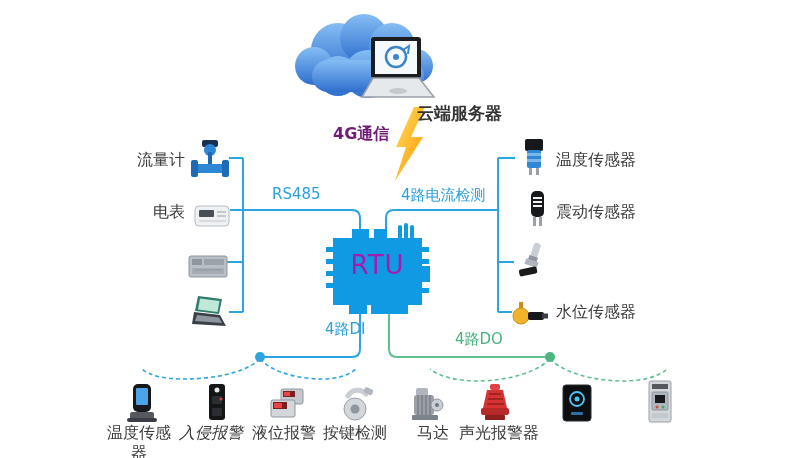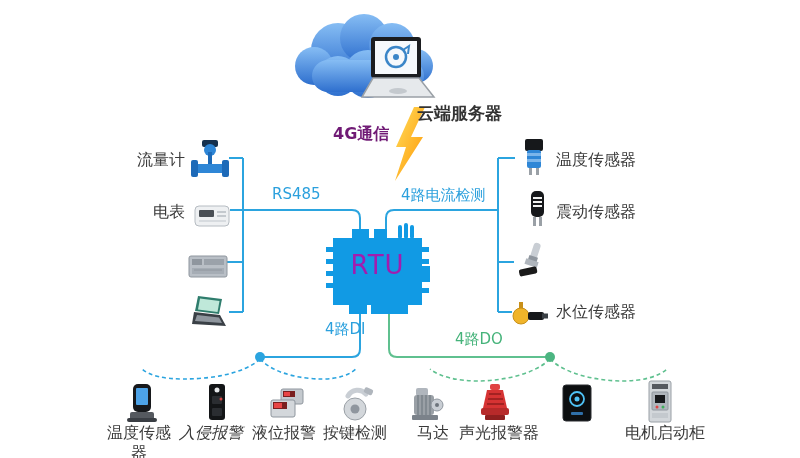--- a/index.html
+++ b/index.html
@@ -133,21 +133,20 @@
   <div class="lbl" style="left:556px;top:202px;">震动传感器</div>
   <div class="lbl" style="left:556px;top:302px;">水位传感器</div>
 
   <div class="lbl center" style="left:104px;top:423px;width:70px;">温度传感器</div>
   <div class="lbl center" style="left:176px;top:423px;width:70px;font-style:italic;">入侵报警</div>
   <div class="lbl center" style="left:249px;top:423px;width:70px;">液位报警</div>
   <div class="lbl center" style="left:320px;top:423px;width:70px;">按键检测</div>
 
   <div class="lbl center" style="left:405px;top:423px;width:56px;">马达</div>
   <div class="lbl center" style="left:455px;top:423px;width:88px;">声光报警器</div>
-  <div class="lbl center" style="left:621px;top:423px;width:88px;">电机启动柜</div>
 
   <div class="icon" style="left:190px;top:138px;">
     <svg viewBox="0 0 40 44">
       <rect x="12" y="2" width="16" height="7" rx="2" fill="#16324f"></rect>
       <circle cx="20" cy="12" r="6" fill="#2e86d6"></circle>
       <rect x="18" y="14" width="4" height="13" fill="#1d6ab8"></rect>
       <rect x="2" y="26" width="36" height="9" rx="1" fill="#2e86d6"></rect>
       <rect x="1" y="22" width="7" height="17" rx="2" fill="#1d6ab8"></rect>
       <rect x="32" y="22" width="7" height="17" rx="2" fill="#1d6ab8"></rect>
     </svg>

